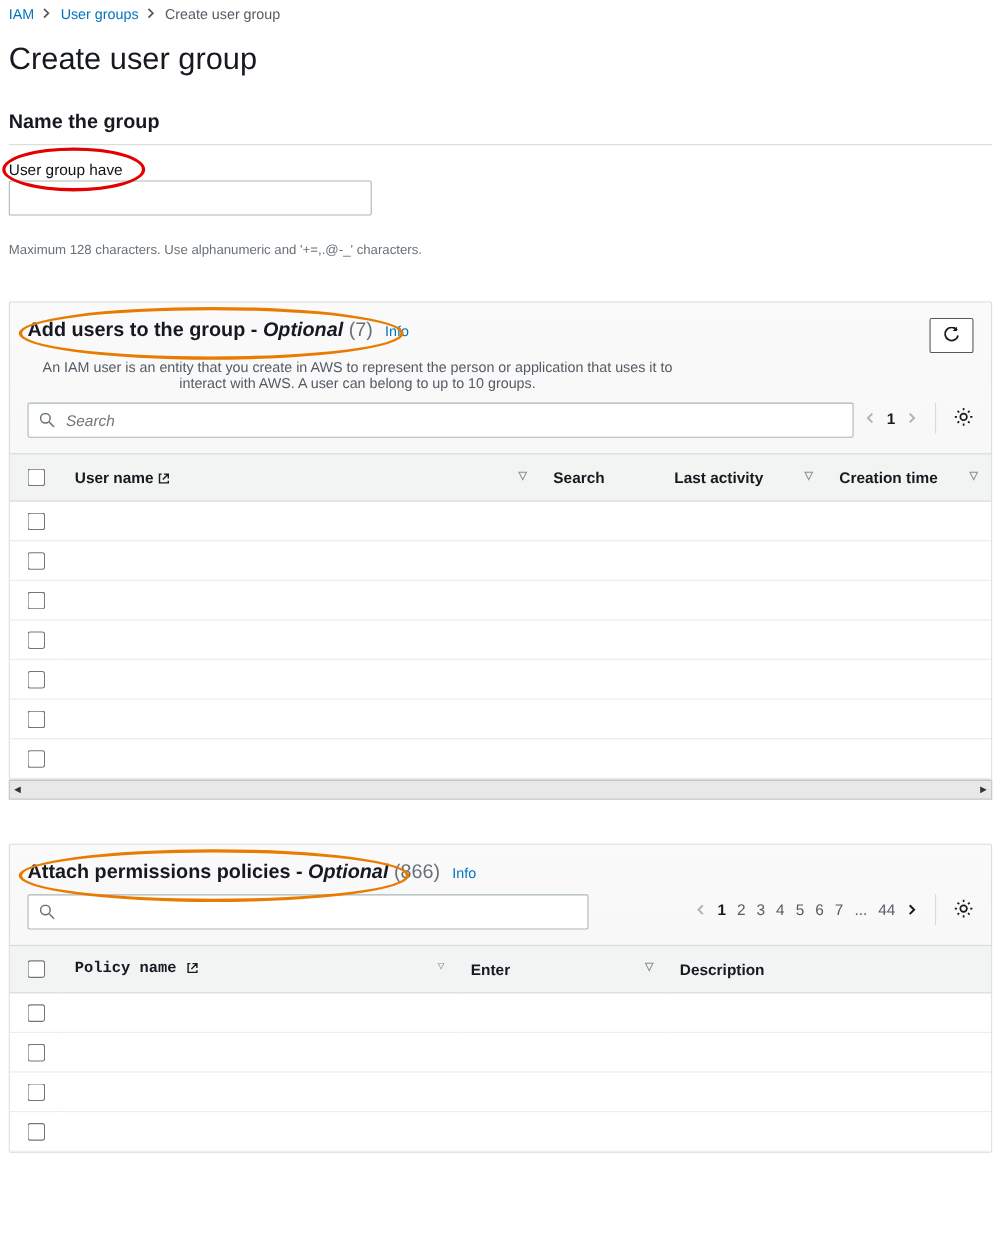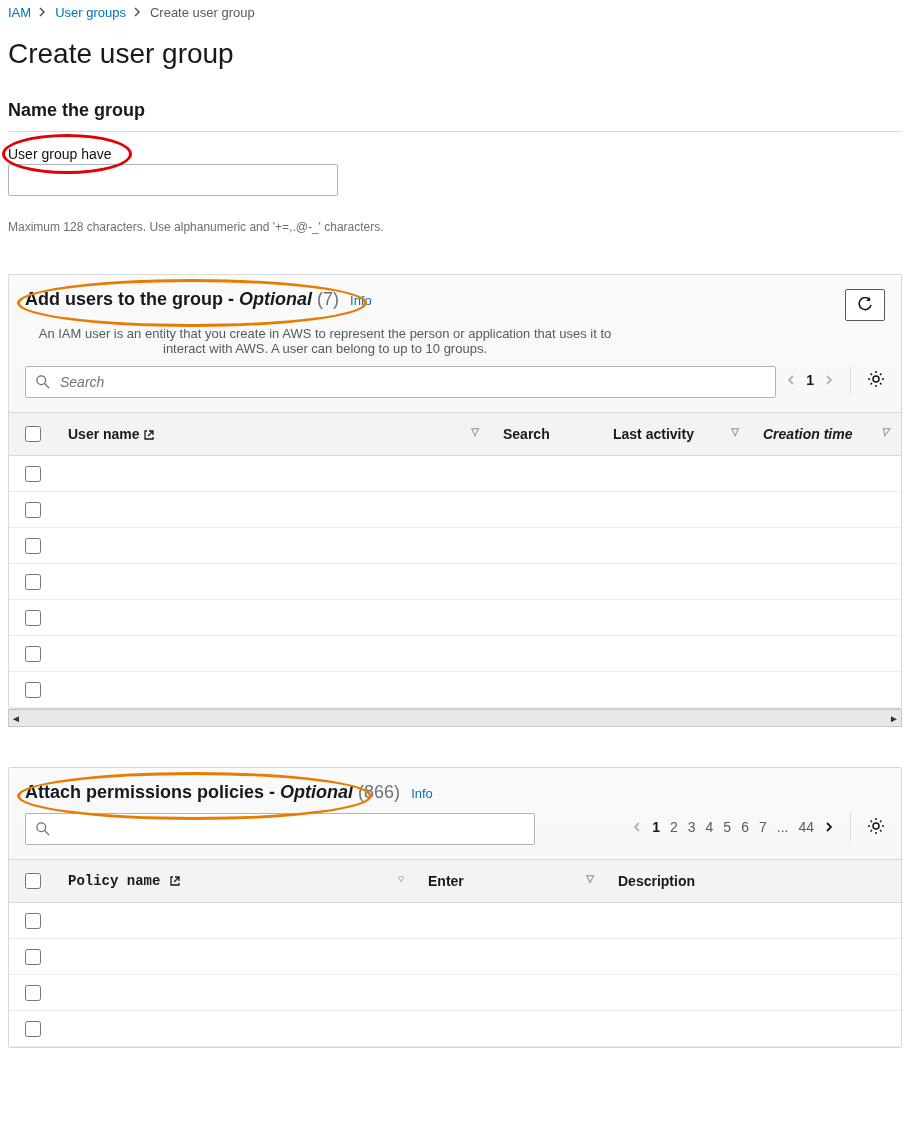--- a/index.html
+++ b/index.html
@@ -245,21 +245,21 @@
           <th style="width:44px;"><input type="checkbox" class="cb" style=""></th>
           <th>
             <span>User name</span>
             <svg class="ext-icon" viewBox="0 0 12 12">
                 <path d="M4 2 H2 V10 H10 V8 M6 2 H10 V6 M10 2 L5 7" fill="none" stroke="#16191f" stroke-width="1.3"></path>
               </svg>
             <span class="sort">▽</span>
           </th>
           <th style="width:110px;"><span>Search</span></th>
           <th style="width:150px;"><span>Last activity</span><span class="sort">▽</span></th>
-          <th style="width:150px;font-style:italic;"><span>Creation time</span><span class="sort">▽</span></th>
+          <th style="width:150px;"><span>Creation time</span><span class="sort">▽</span></th>
         </tr>
       </thead>
       <tbody>
         <tr>
             <td class="checkbox-cell"><input type="checkbox" class="cb" style=""></td>
             <td class="redact" colspan="4"></td>
           </tr>
         <tr>
             <td class="checkbox-cell"><input type="checkbox" class="cb" style=""></td>
             <td class="redact" colspan="4"></td>

